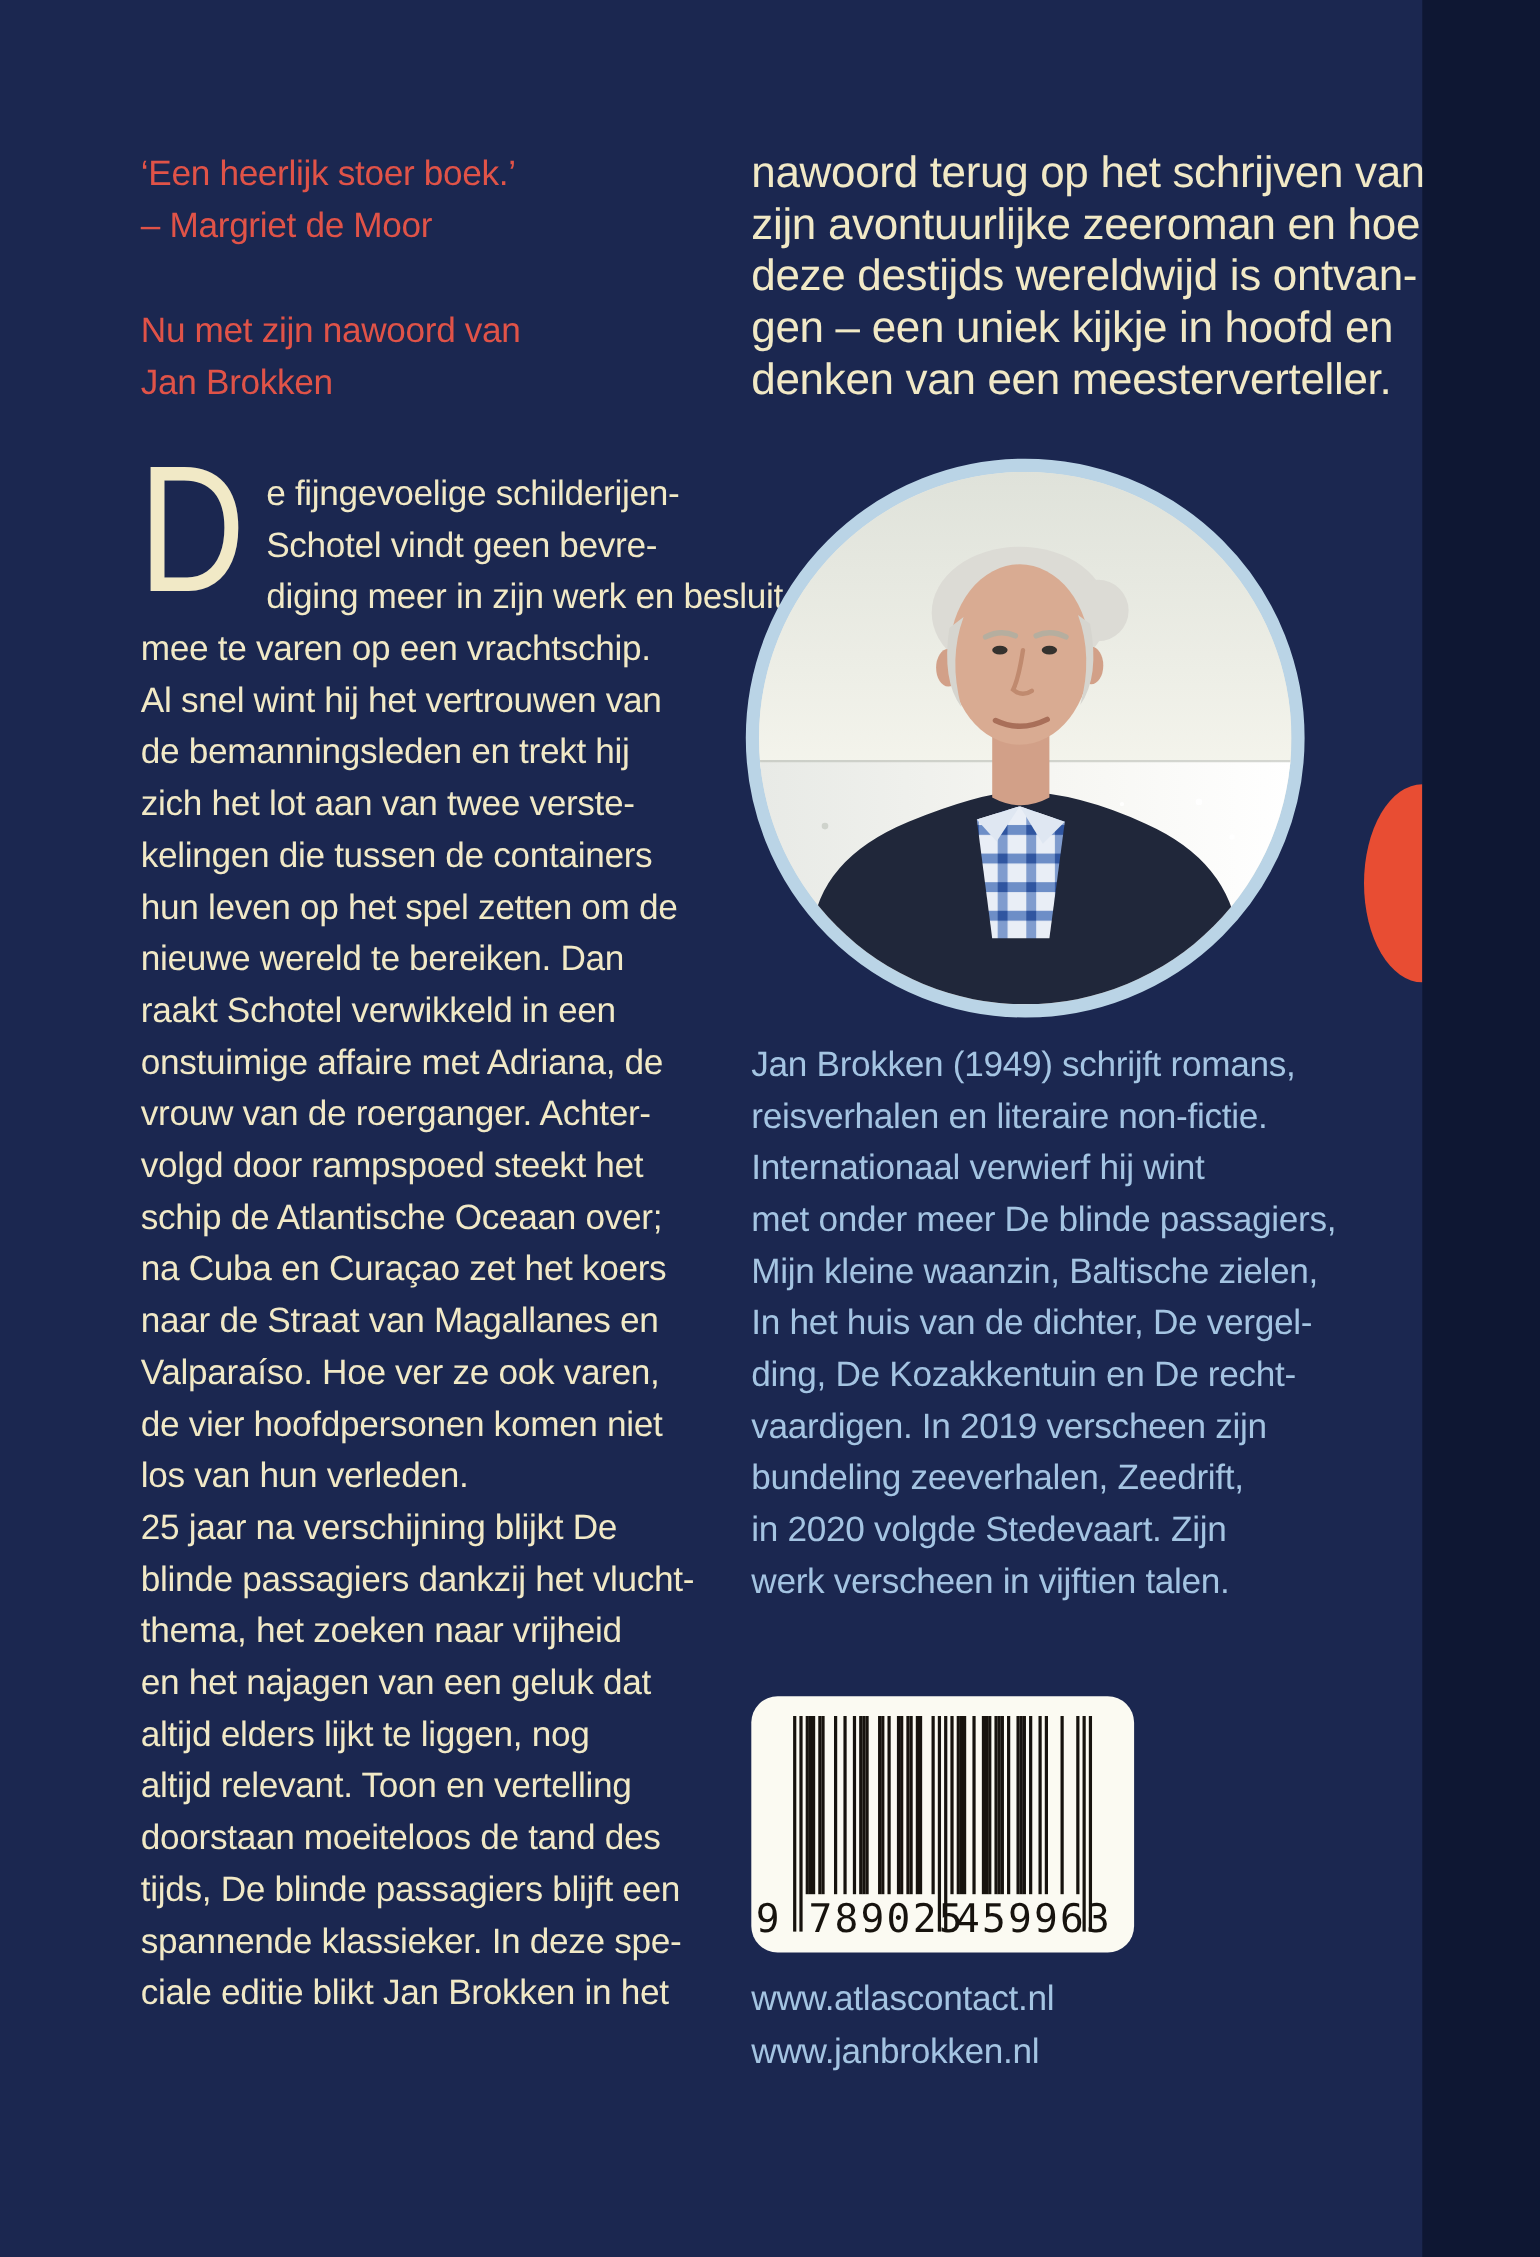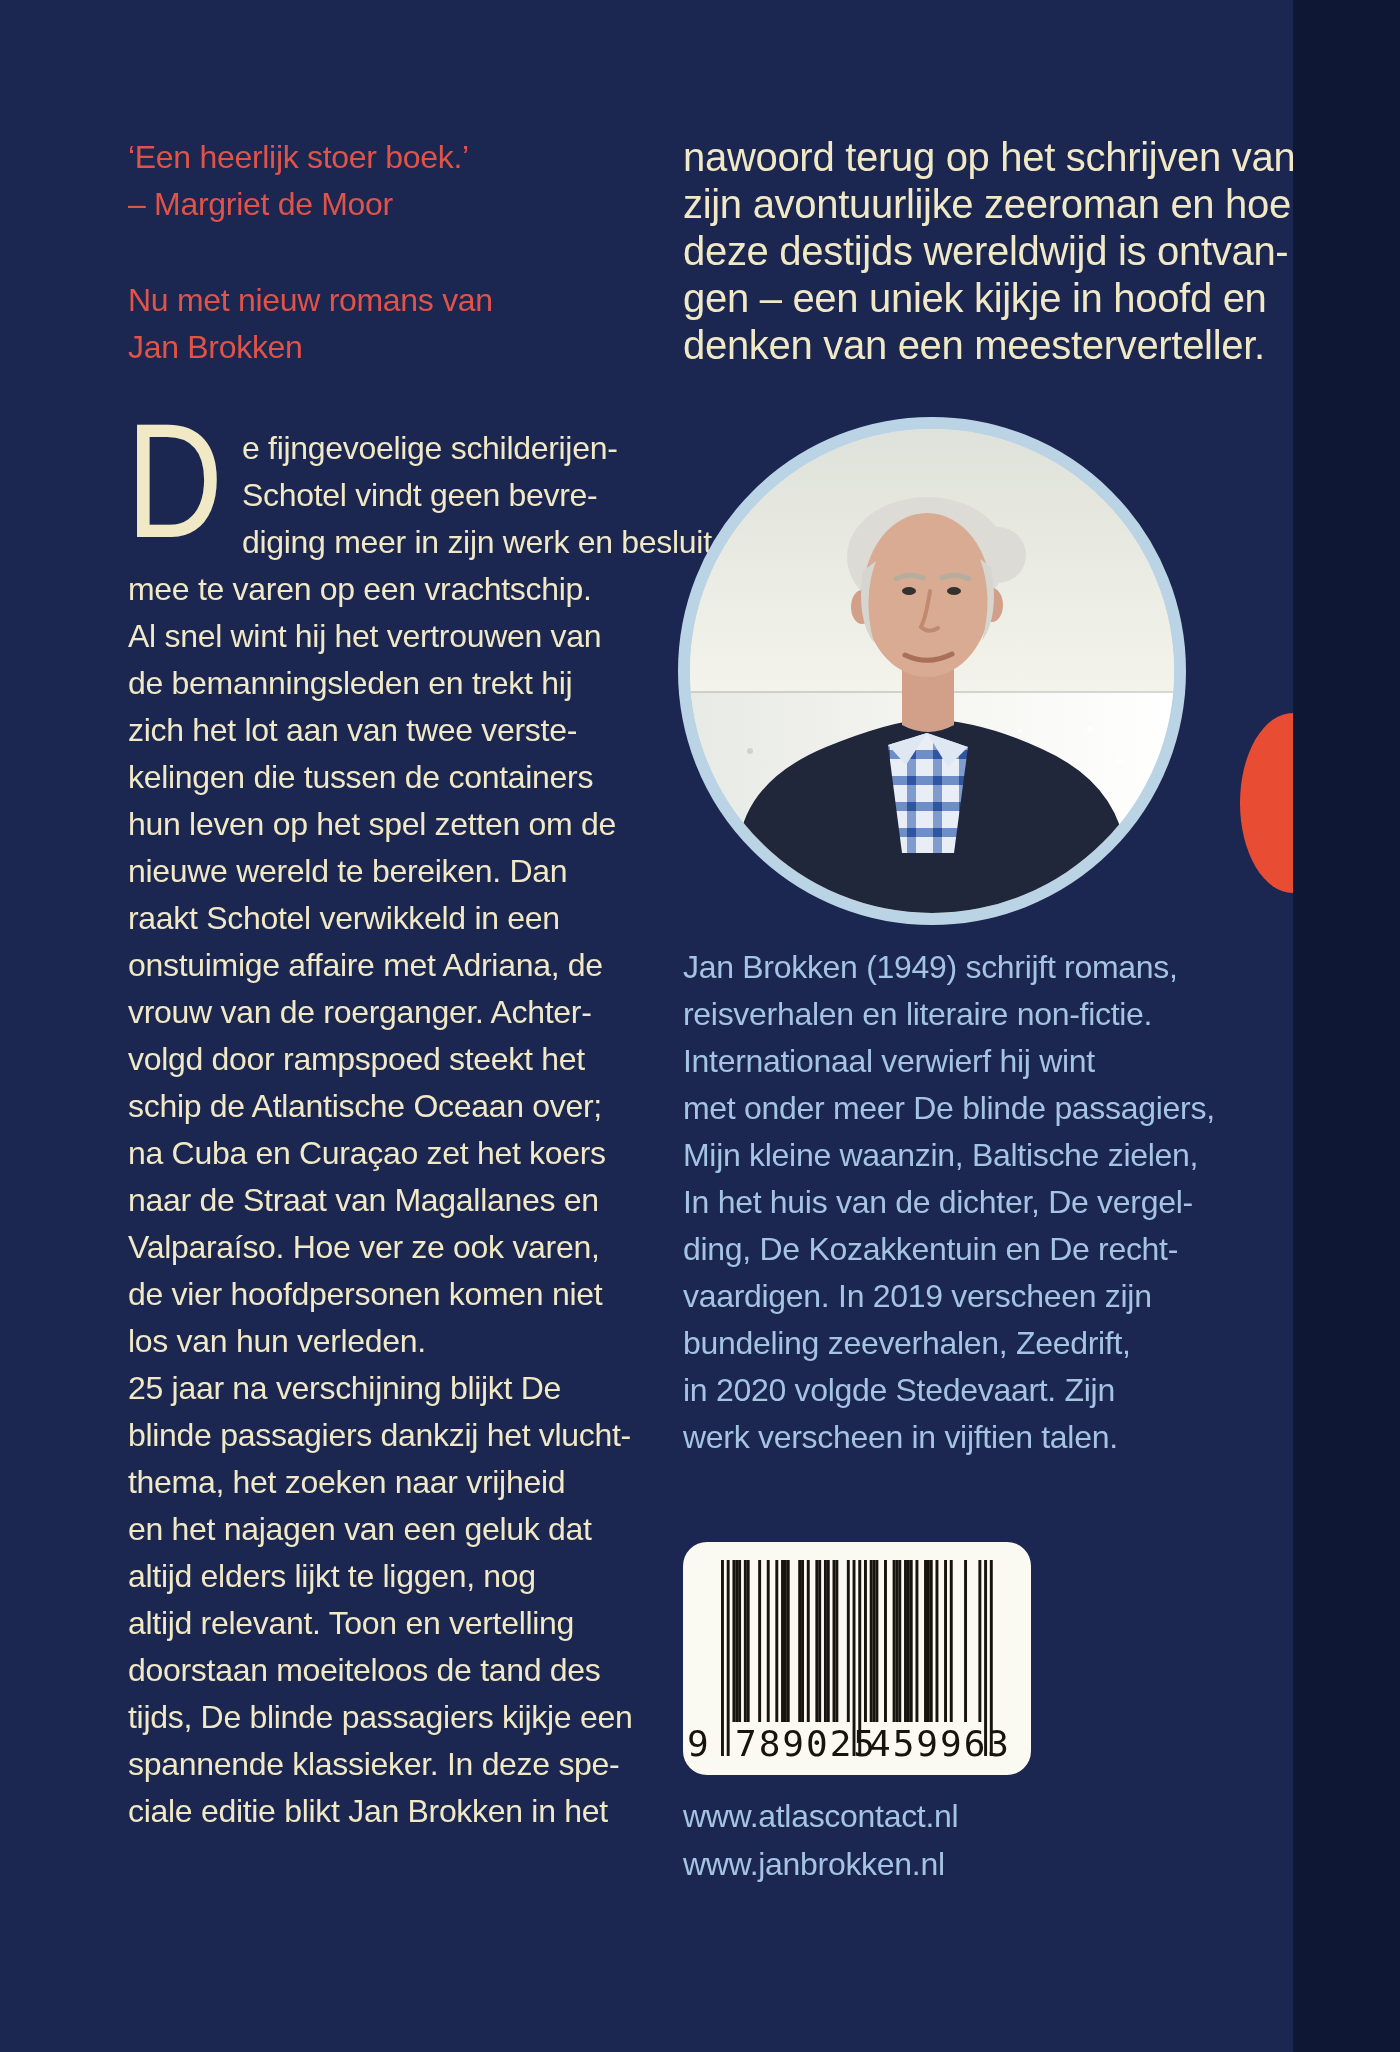--- a/index.html
+++ b/index.html
@@ -78,21 +78,21 @@
 <body>
 
 <div class="page">
 
   <section class="quote">
       <div class="ln">‘Een heerlijk stoer boek.’</div>
       <div class="ln">– Margriet de Moor</div>
     </section>
 
   <section class="note">
-      <div class="ln">Nu met nieuw romans van</div>
+      <div class="ln">Nu met zijn nawoord van</div>
       <div class="ln">Jan Brokken</div>
     </section>
 
   <section class="body-text">
     <span class="dropcap">D</span>
     <div class="body-lines">
         <div class="ln"><span>e fijngevoelige schilderijen-</span></div>
         <div class="ln"><span>Schotel vindt geen bevre-</span></div>
         <div class="ln"><span>diging meer in zijn werk en besluit</span></div>
         <div class="ln"><span>mee te varen op een vrachtschip.</span></div>
@@ -112,21 +112,21 @@
         <div class="ln"><span>Valparaíso. Hoe ver ze ook varen,</span></div>
         <div class="ln"><span>de vier hoofdpersonen komen niet</span></div>
         <div class="ln"><span>los van hun verleden.</span></div>
         <div class="ln"><span>25 jaar na verschijning blijkt </span><span class="it">De</span></div>
         <div class="ln"><span class="it">blinde passagiers</span><span> dankzij het vlucht-</span></div>
         <div class="ln"><span>thema, het zoeken naar vrijheid</span></div>
         <div class="ln"><span>en het najagen van een geluk dat</span></div>
         <div class="ln"><span>altijd elders lijkt te liggen, nog</span></div>
         <div class="ln"><span>altijd relevant. Toon en vertelling</span></div>
         <div class="ln"><span>doorstaan moeiteloos de tand des</span></div>
-        <div class="ln"><span>tijds, </span><span class="it">De blinde passagiers</span><span> kijkje een</span></div>
+        <div class="ln"><span>tijds, </span><span class="it">De blinde passagiers</span><span> blijft een</span></div>
         <div class="ln"><span>spannende klassieker. In deze spe-</span></div>
         <div class="ln"><span>ciale editie blikt Jan Brokken in het</span></div>
       </div>
   </section>
 
   <section class="intro">
       <div class="ln">nawoord terug op het schrijven van</div>
       <div class="ln">zijn avontuurlijke zeeroman en hoe</div>
       <div class="ln">deze destijds wereldwijd is ontvan-</div>
       <div class="ln">gen – een uniek kijkje in hoofd en</div>

